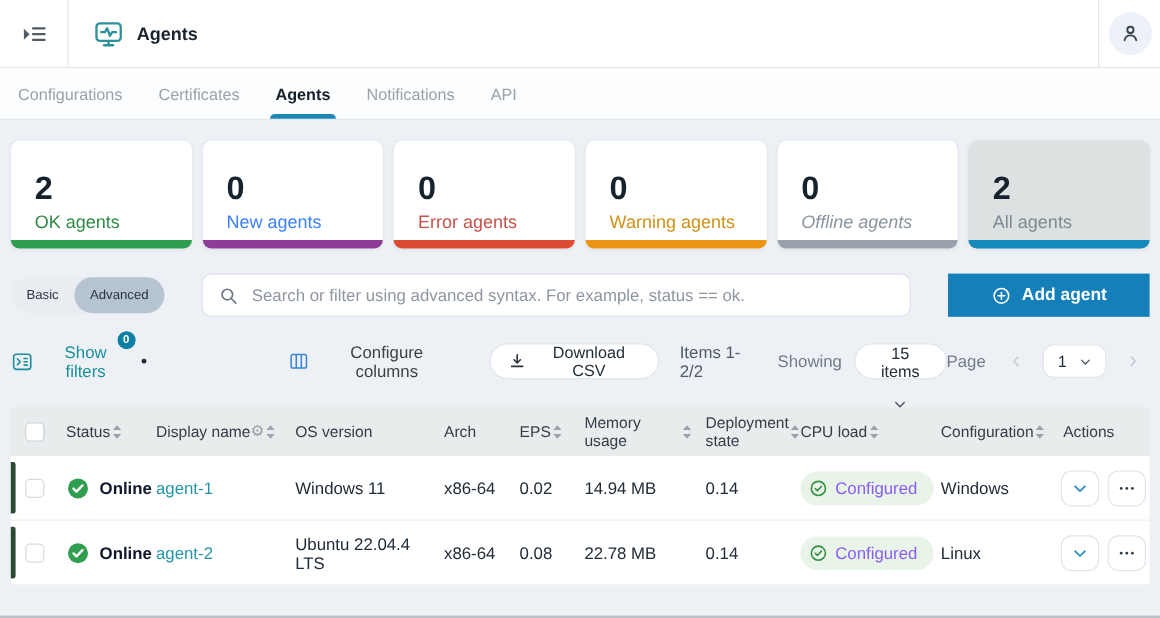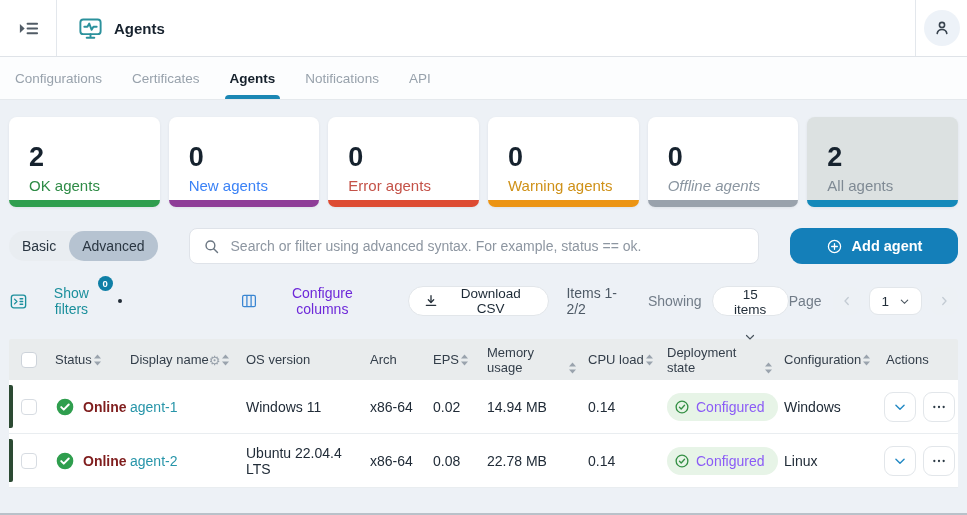--- a/index.html
+++ b/index.html
@@ -51,41 +51,41 @@
     box-shadow: 0 1px 3px rgba(20,30,40,.07); padding: 13px 0 0 20px; cursor: pointer;
     border: 0; text-align: left; font-family: "Liberation Sans", sans-serif;
   }
   .card.selected { background: #dce1e1; }
   .card .num { font-size: 27px; font-weight: 700; color: #16222e; line-height: 1.1; }
   .card .lbl { font-size: 15px; margin-top: 5px; display: block; }
   .card .strip { position: absolute; left: 0; right: 0; bottom: 0; height: 7px; border-radius: 0 0 8px 8px; }
   
   .filter-row { display: flex; align-items: center; margin-top: 21px; height: 36px; }
   .mode-toggle { display: flex; align-items: center; background: #e9edf1; border-radius: 16px; height: 30px; }
-  .mode-seg { padding: 0 13px; height: 30px; display:flex; align-items:center; font-size: 14px; color: #2a3642;
+  .mode-seg { padding: 0 13px; height: 30px; display:flex; align-items:center; font-size: 11px; color: #2a3642;
     border-radius: 15px; border: 0; background: transparent; cursor: pointer; font-family: "Liberation Sans", sans-serif; }
   .mode-seg.selected { background: #b6c3d1; }
   .search-box { flex: 1; margin: 0 31px; height: 36px; background: #fff; border: 1px solid #dfe3e9;
     border-radius: 8px; display: flex; align-items: center; padding: 0 13px; gap: 11px; }
   .search-box input { border: 0; outline: none; flex: 1; font-size: 14px; color: #2a3642;
     font-family: "Liberation Sans", sans-serif; background: transparent; }
   .search-box input::placeholder { color: #8d96a1; }
-  .add-btn { width: 168px; height: 36px; background: #147fb9; border: 0; border-radius: 12px;
+  .add-btn { width: 168px; height: 36px; background: #147fb9; border: 0; border-radius: 0;
     color: #fff; font-size: 14.5px; font-weight: 600; display: flex; align-items: center; justify-content: center;
     gap: 9px; cursor: pointer; font-family: "Liberation Sans", sans-serif; }
   
   .toolbar { display: flex; align-items: center; margin-top: 22px; height: 30px; }
   .show-filters { display: flex; align-items: center; gap: 9px; color: #1b8f9c; font-size: 14px;
     background: none; border: 0; cursor: pointer; font-family: "Liberation Sans", sans-serif; position: relative; }
   .sf-label { position: relative; }
   .sf-badge { position: absolute; top: -9px; right: -7px; width: 15px; height: 15px; border-radius: 50%;
     background: #0f7fa6; color: #fff; font-size: 9.5px; font-weight: 700; display: flex;
     align-items: center; justify-content: center; }
   .sf-dot { width: 4px; height: 4px; border-radius: 50%; background: #222c36; margin-left: 12px; }
-  .cfg-cols { display: flex; align-items: center; gap: 9px; color: #6d28d9; font-size: 14px;
+  .cfg-cols { display: flex; align-items: center; gap: 9px; color: #404040; font-size: 14px;
     background: none; border: 0; cursor: pointer; font-family: "Liberation Sans", sans-serif; margin-left: 118px; }
   .dl-btn { margin-left: 30px; display: flex; align-items: center; gap: 8px; background: #fff;
     border: 1px solid #e2e6ea; border-radius: 16px; height: 30px; padding: 0 14px; font-size: 13.5px;
     color: #1c2935; cursor: pointer; font-family: "Liberation Sans", sans-serif; }
   .items-text { margin-left: 17px; font-size: 14px; color: #4e5a66; }
   .showing-lbl { margin-left: 14px; font-size: 14px; color: #717c88; }
   .pill-select { margin-left: 10px; display: flex; align-items: center; gap: 14px; background: #fff;
     border: 1px solid #e2e6ea; border-radius: 16px; height: 30px; padding: 0 13px; font-size: 13.5px;
     color: #222e3a; cursor: pointer; font-family: "Liberation Sans", sans-serif; flex-direction: column; }
   .page-group { margin-left: auto; display: flex; align-items: center; }
@@ -96,29 +96,29 @@
     border: 1px solid #e2e6ea; border-radius: 9px; height: 28px; padding: 0 11px; font-size: 13.5px;
     color: #222e3a; cursor: pointer; font-family: "Liberation Sans", sans-serif; }
   
   .table { margin-top: 23px; }
   .trow {
     display: grid;
     grid-template-columns: 36px 75px 116px 124px 63px 54px 101px 79px 117px 102px 1fr;
     align-items: center;
   }
   .thead { background: #e9eced; height: 41px; font-size: 13px; color: #333e4a; border-radius: 2px 2px 0 0; }
-  .th { display: flex; align-items: flex-end; gap: 0; padding-left: 10px; cursor: pointer; }
+  .th { display: flex; align-items: center; gap: 0; padding-left: 10px; cursor: pointer; }
   .th.nosort { cursor: default; }
   .tbody-row { background: #fff; height: 54px; border-bottom: 1px solid #e9edf0; position: relative; font-size: 14px; }
   .row-bar { position: absolute; left: 0; top: 5px; bottom: 5px; width: 4px; background: #2c4a33; border-radius: 0 2px 2px 0; }
   .td { padding-left: 10px; color: #212c38; }
   .cb { width: 16px; height: 16px; border: 1.5px solid #d7dce2; border-radius: 4px; background: #fff;
     margin-left: 12px; cursor: pointer; display: block; }
   .thead .cb { margin-left: 12px; border-color: #cdd3da; }
-  .status-cell { display: flex; align-items: center; gap: 8px; color: #7f1d1d; font-weight: 600; }
+  .status-cell { display: flex; align-items: center; gap: 8px; color: #0f172a; font-weight: 600; }
   .agent-link { color: #2795a9; text-decoration: none; cursor: pointer; }
   .dep-badge { display: inline-flex; align-items: center; gap: 6px; background: #e7f4e7; border-radius: 14px;
     height: 28px; padding: 0 13px 0 7px; color: #8b5cf6; font-size: 14px; }
   .actions-cell { display: flex; gap: 7px; padding-left: 8px; }
   .act-btn { width: 32px; height: 30px; border: 1px solid #e2e6ea; border-radius: 9px; background: #fff;
     display: flex; align-items: center; justify-content: center; cursor: pointer; }
   .gear-glyph { font-family: "DejaVu Sans", sans-serif; color: #97a0aa; font-size: 13px; line-height: 1; }
   svg { display: block; }
 </style>
 </head>
@@ -347,30 +347,30 @@
       <div class="th">
         <span>Memory usage</span>
         <span>
             <svg width="11" height="14" viewBox="0 0 12 16" fill="#9aa3ad">
               <path d="M2 6.2 6 1.6 10 6.2 Z"></path>
               <path d="M2 9.8 6 14.4 10 9.8 Z"></path>
             </svg>
           </span>
       </div>
       <div class="th">
+        <span>Deployment state</span>
+        <span>
+            <svg width="11" height="14" viewBox="0 0 12 16" fill="#9aa3ad">
+              <path d="M2 6.2 6 1.6 10 6.2 Z"></path>
+              <path d="M2 9.8 6 14.4 10 9.8 Z"></path>
+            </svg>
+          </span>
+      </div>
+      <div class="th">
         <span>CPU load</span>
-        <span>
-            <svg width="11" height="14" viewBox="0 0 12 16" fill="#9aa3ad">
-              <path d="M2 6.2 6 1.6 10 6.2 Z"></path>
-              <path d="M2 9.8 6 14.4 10 9.8 Z"></path>
-            </svg>
-          </span>
-      </div>
-      <div class="th">
-        <span>Deployment state</span>
         <span>
             <svg width="11" height="14" viewBox="0 0 12 16" fill="#9aa3ad">
               <path d="M2 6.2 6 1.6 10 6.2 Z"></path>
               <path d="M2 9.8 6 14.4 10 9.8 Z"></path>
             </svg>
           </span>
       </div>
       <div class="th">
         <span>Configuration</span>
         <span>

